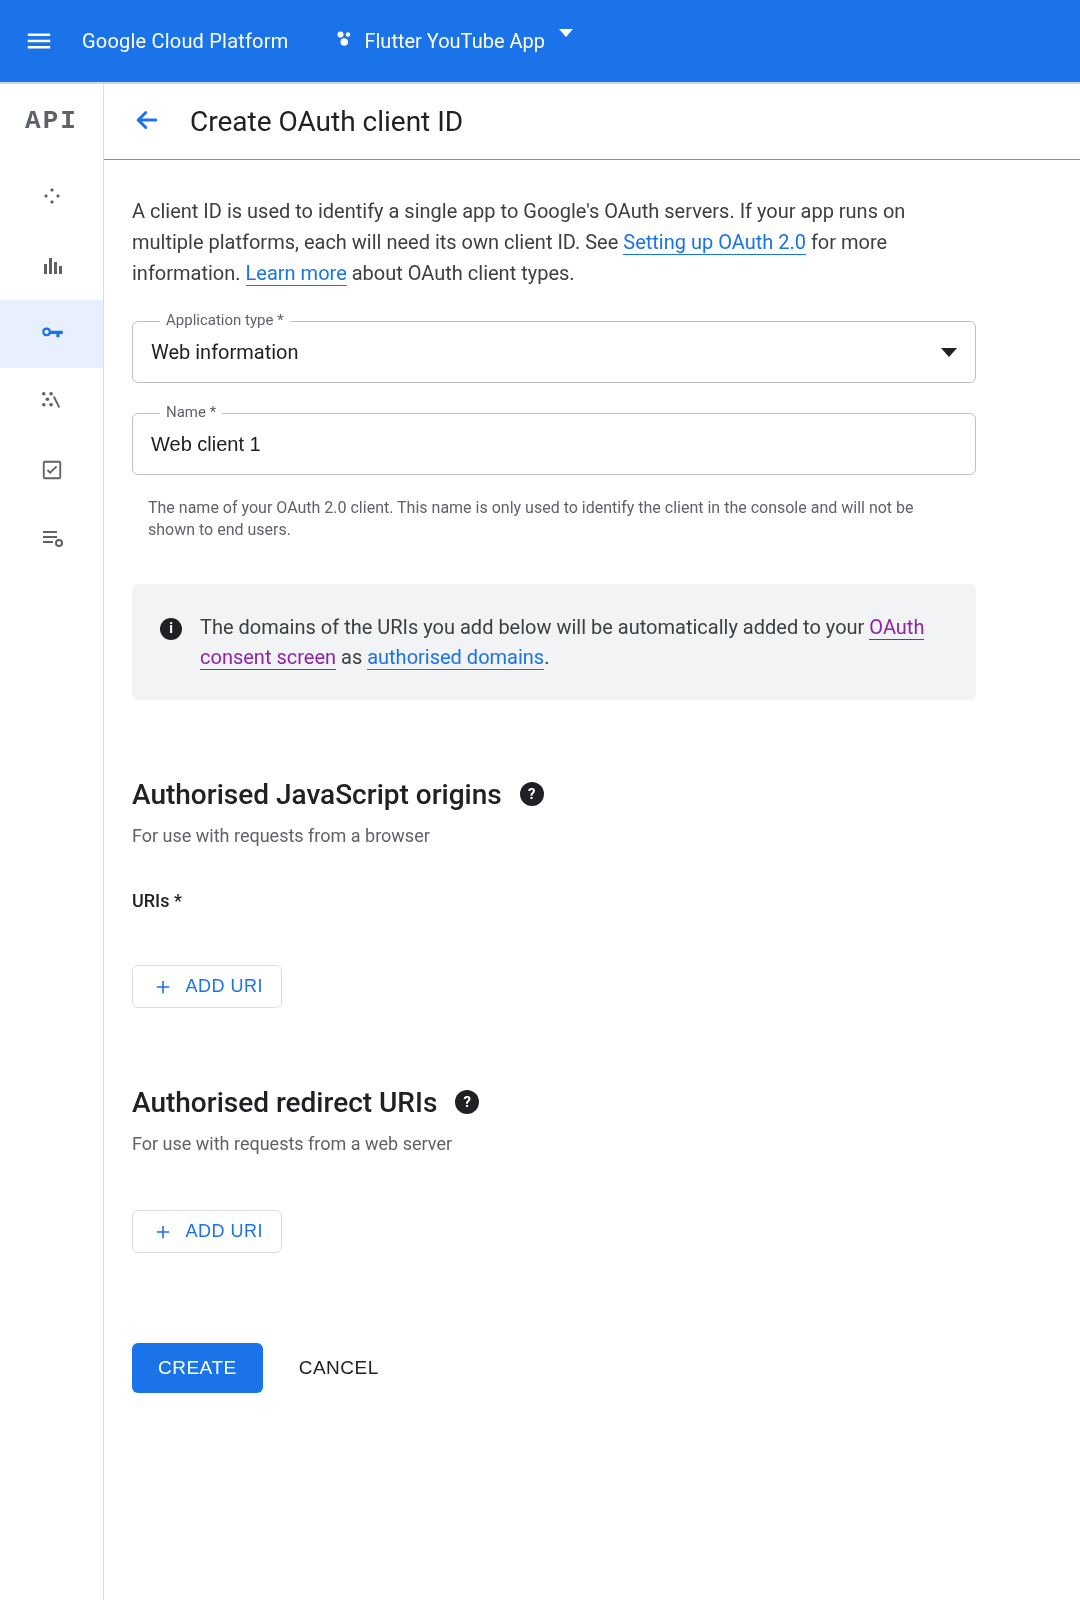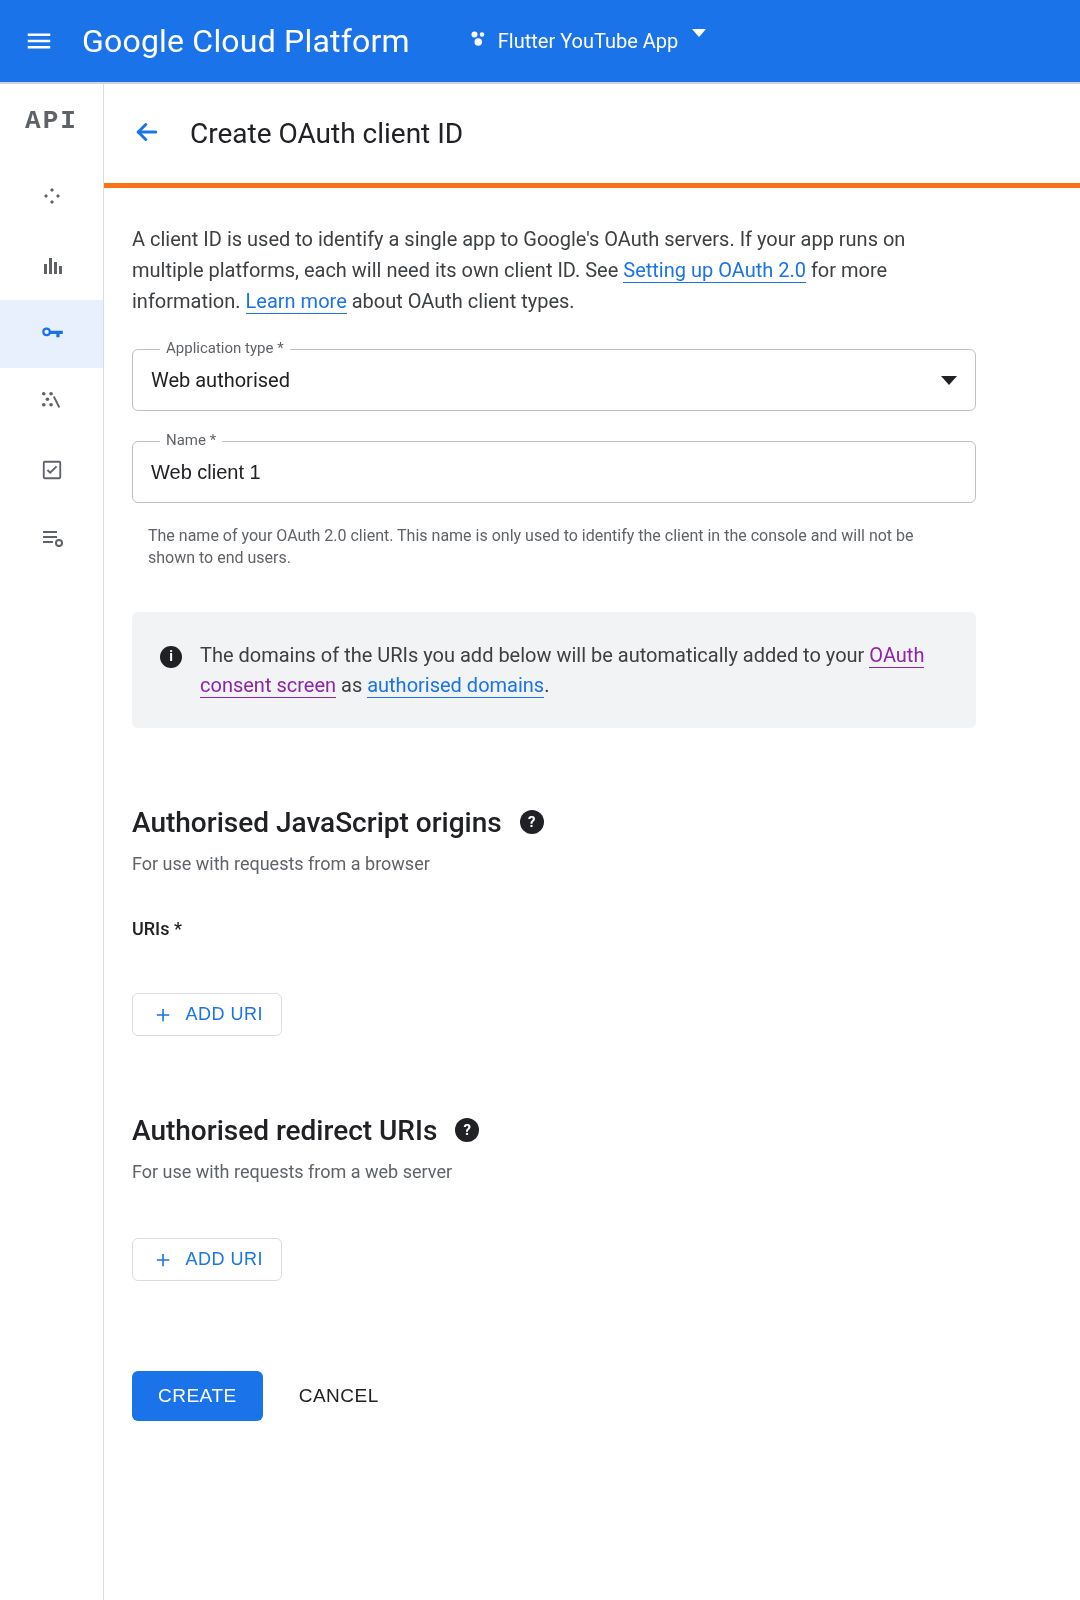--- a/index.html
+++ b/index.html
@@ -16,21 +16,21 @@
     height: 84px;
     background: #1a73e8;
     display: flex;
     align-items: center;
     padding: 0 24px;
     color: #fff;
     gap: 12px;
     border-bottom: 2px solid #d2d4d6;
   }
   .hamburger-icon svg { display:block; }
-  .product-name { font-size: 32px; font-weight: 400; letter-spacing: .2px; margin-left: 16px; margin-right: 24px;}
+  .product-name { font-size: 20px; font-weight: 400; letter-spacing: .2px; margin-left: 16px; margin-right: 12px;}
   .project-selector {
     display: flex; align-items: flex-start; gap: 10px; font-size: 20px;
     margin-left: 24px; cursor: pointer;
   }
   .project-icon { width:18px; height:18px; }
   .caret-down { width:0; height:0; border-left:7px solid transparent; border-right:7px solid transparent; border-top:8px solid #fff; margin-left:4px;}
 
   .layout { display: flex; height: calc(1600px - 84px); }
   .sidebar {
     width: 104px;
@@ -62,23 +62,23 @@
 
   .main {
     flex:1;
     overflow:auto;
     padding: 0;
   }
   .page-header {
     display:flex;
     align-items:center;
     gap: 28px;
-    height: 104px;
+    height: 76px;
     padding: 0 24px 0 28px;
-    border-bottom: 5px solid #f97316;
+    border-bottom: 1px solid #f97316;
   }
   .back-arrow { color:#1a73e8; cursor:pointer; }
   .page-title { font-size: 28px; font-weight: 400; color:#202124; }
 
   .content { padding: 36px 28px 40px 28px; max-width: 900px;}
   .intro { font-size: 20px; line-height: 1.55; color:#3c4043; margin-bottom: 32px;}
   .intro a { color:#1a73e8; text-decoration: none; border-bottom:1px solid #1a73e8; }
 
   .field-wrap { position: relative; margin-bottom: 14px; }
   .field-label {
@@ -247,21 +247,21 @@
     </div>
 
     <div class="content">
       <p class="intro">
         <span>A client ID is used to identify a single app to Google's OAuth servers. If your app runs on multiple platforms, each will need its own client ID. See </span><a href="#">Setting up OAuth 2.0</a><span> for more information. </span><a href="#">Learn more</a><span> about OAuth client types.</span>
       </p>
 
       <div class="field-wrap">
         <span class="field-label">Application type *</span>
         <div class="select-box">
-          <span>Web authorised</span>
+          <span>Web information</span>
           <span class="select-caret"></span>
         </div>
       </div>
 
       <div class="field-wrap" style="margin-top:30px">
         <span class="field-label">Name *</span>
         <input class="text-input" type="text" value="Web client 1" style="">
       </div>
       <div class="helper-text">The name of your OAuth 2.0 client. This name is only used to identify the client in the console and will not be shown to end users.</div>
 

